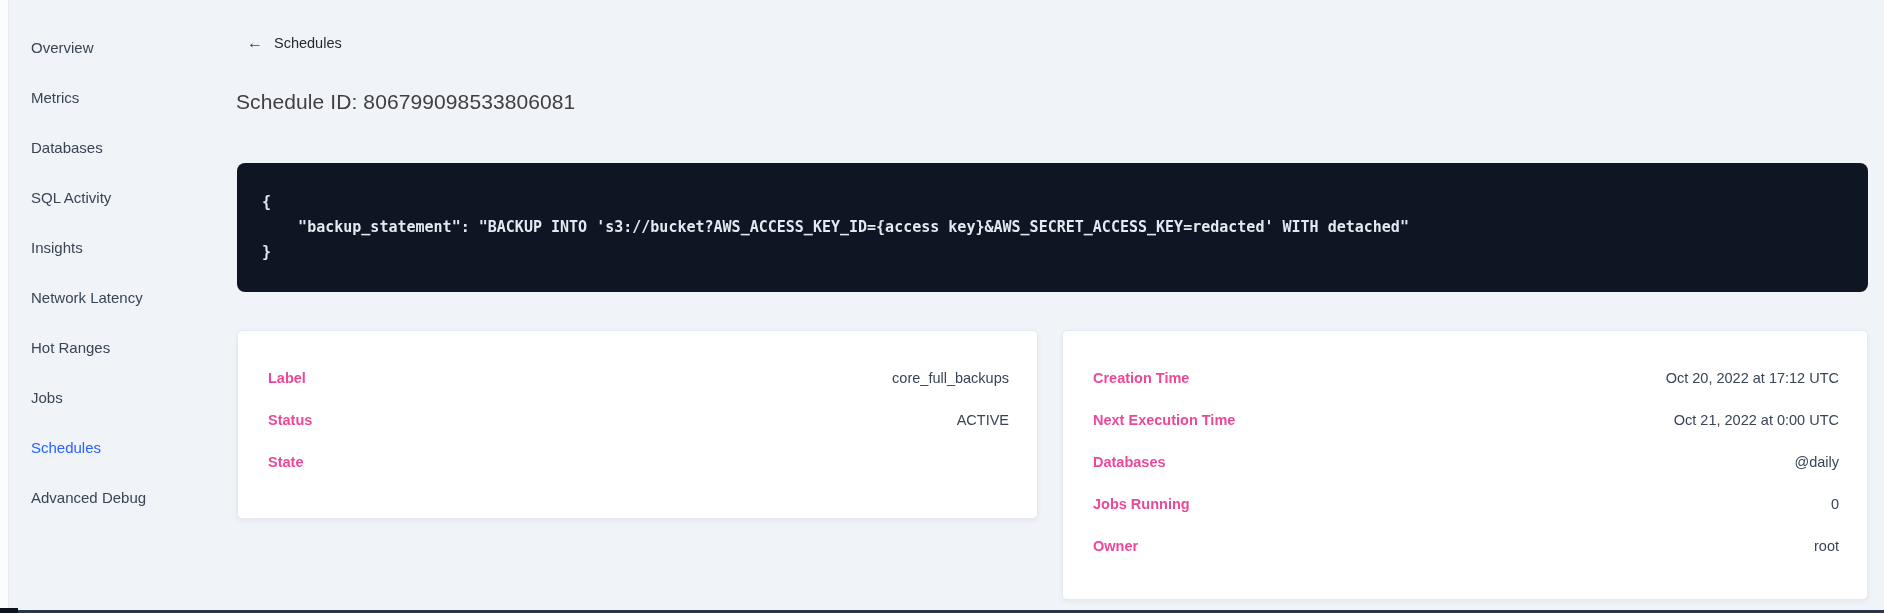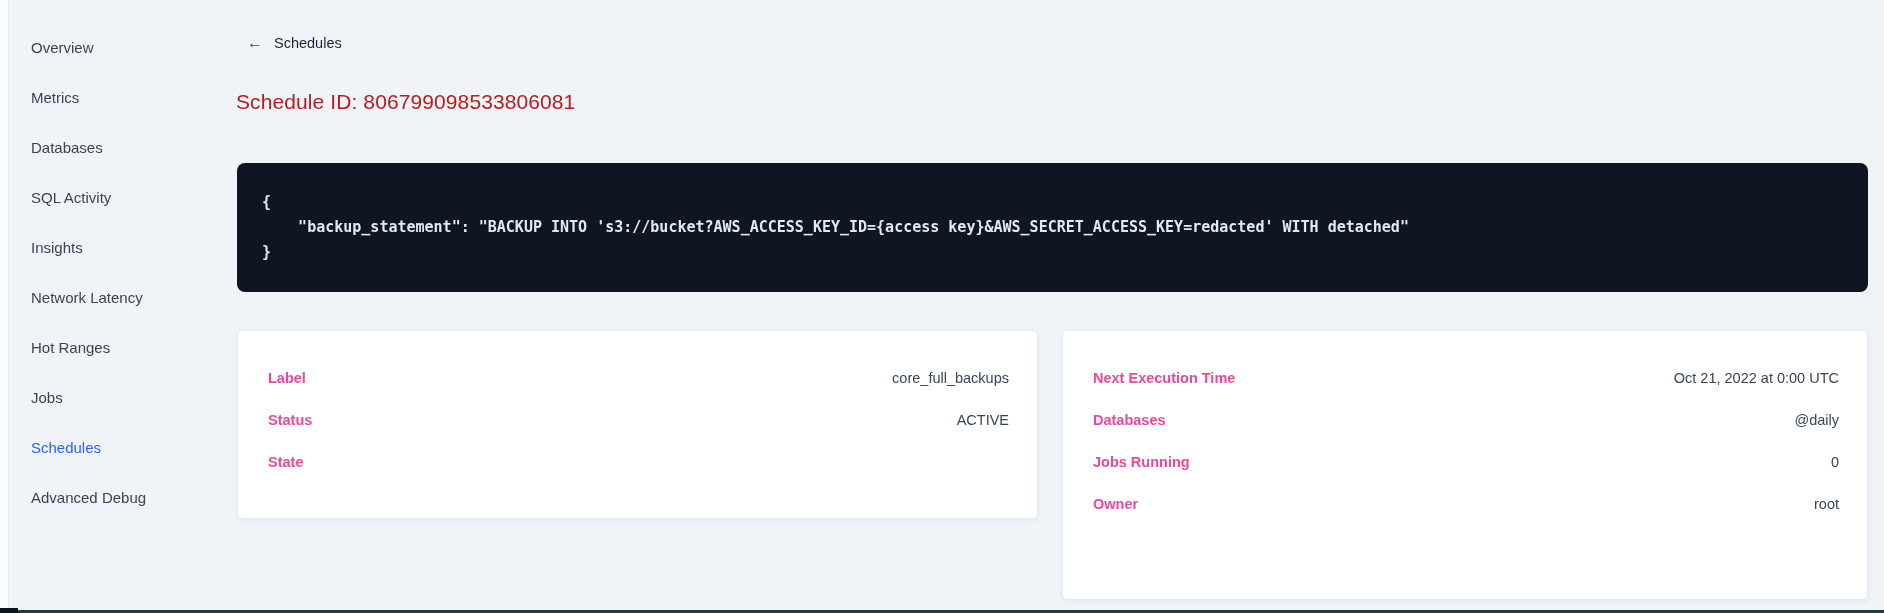--- a/index.html
+++ b/index.html
@@ -34,21 +34,21 @@
 
   .back-link {
     position: absolute; left: 55px; top: 34px;
     display: flex; align-items: center; gap: 11px;
     font-size: 14.5px; color: #242a35; cursor: pointer;
   }
   .back-link .arrow { font-size: 16px; color: #394455; }
 
   .page-title {
     position: absolute; left: 44px; top: 90px;
-    font-size: 21px; font-weight: 500; color: #b91c1c;
+    font-size: 21px; font-weight: 500; color: #404040;
     letter-spacing: 0.1px;
   }
 
   .code-block {
     position: absolute; left: 45px; top: 163px;
     width: 1631px; height: 129px;
     background: #0e1624; border-radius: 8px;
     padding: 27px 25px;
     color: #e3e9f0;
     font-family: "DejaVu Sans Mono", "Liberation Mono", monospace;
@@ -126,20 +126,24 @@
       <span class="kv-value">ACTIVE</span>
     </div>
     <div class="kv-row">
       <span class="kv-label">State</span>
       <span class="kv-value"></span>
     </div>
   </section>
 
   <section class="card card-right">
     <div class="kv-row">
+      <span class="kv-label">Creation Time</span>
+      <span class="kv-value">Oct 20, 2022 at 17:12 UTC</span>
+    </div>
+    <div class="kv-row">
       <span class="kv-label">Next Execution Time</span>
       <span class="kv-value">Oct 21, 2022 at 0:00 UTC</span>
     </div>
     <div class="kv-row">
       <span class="kv-label">Databases</span>
       <span class="kv-value">@daily</span>
     </div>
     <div class="kv-row">
       <span class="kv-label">Jobs Running</span>
       <span class="kv-value">0</span>

